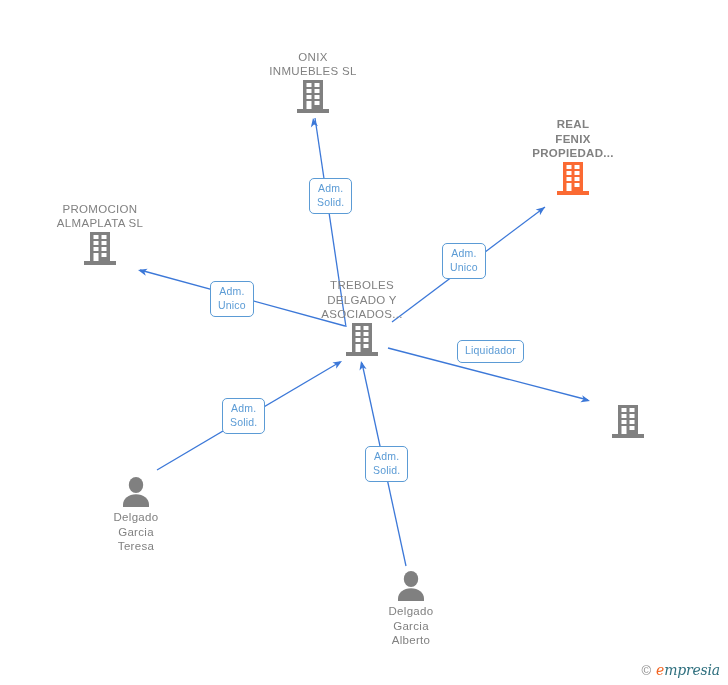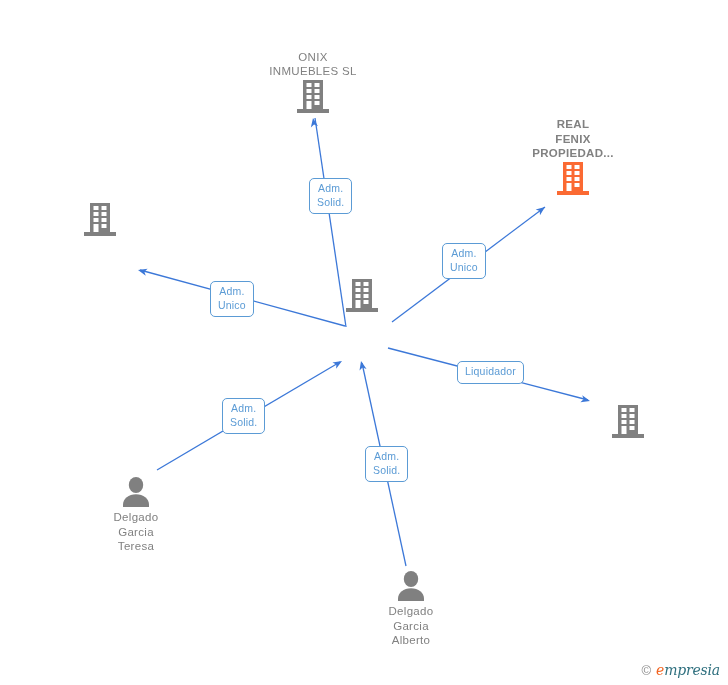--- a/index.html
+++ b/index.html
@@ -130,34 +130,39 @@
             <rect x="10.5" y="10" width="5" height="4" fill="#ffffff"></rect>
             <rect x="10.5" y="16" width="5" height="4" fill="#ffffff"></rect>
             <rect x="18.5" y="4" width="5" height="4" fill="#ffffff"></rect>
             <rect x="18.5" y="10" width="5" height="4" fill="#ffffff"></rect>
             <rect x="18.5" y="16" width="5" height="4" fill="#ffffff"></rect>
             <rect x="18.5" y="22" width="5" height="4" fill="#ffffff"></rect>
             <rect x="10.5" y="22" width="5" height="8" fill="#ffffff"></rect>
           </svg></span>
       </div>
       <div class="node above" style="left: 100px; top: 201.8px;">
+        <div class="label">PROMOCION
+ALMAPLATA  SL</div>
         <span class="glyph"><svg width="34" height="36" viewBox="0 0 34 36">
             <rect x="7" y="1" width="20" height="29" fill="#808080"></rect>
             <rect x="1" y="30" width="32" height="4" fill="#808080"></rect>
             <rect x="10.5" y="4" width="5" height="4" fill="#ffffff"></rect>
             <rect x="10.5" y="10" width="5" height="4" fill="#ffffff"></rect>
             <rect x="10.5" y="16" width="5" height="4" fill="#ffffff"></rect>
             <rect x="18.5" y="4" width="5" height="4" fill="#ffffff"></rect>
             <rect x="18.5" y="10" width="5" height="4" fill="#ffffff"></rect>
             <rect x="18.5" y="16" width="5" height="4" fill="#ffffff"></rect>
             <rect x="18.5" y="22" width="5" height="4" fill="#ffffff"></rect>
             <rect x="10.5" y="22" width="5" height="8" fill="#ffffff"></rect>
           </svg></span>
       </div>
       <div class="node above" style="left: 362px; top: 278.2px;">
+        <div class="label">TREBOLES
+DELGADO Y
+ASOCIADOS...</div>
         <span class="glyph"><svg width="34" height="36" viewBox="0 0 34 36">
             <rect x="7" y="1" width="20" height="29" fill="#808080"></rect>
             <rect x="1" y="30" width="32" height="4" fill="#808080"></rect>
             <rect x="10.5" y="4" width="5" height="4" fill="#ffffff"></rect>
             <rect x="10.5" y="10" width="5" height="4" fill="#ffffff"></rect>
             <rect x="10.5" y="16" width="5" height="4" fill="#ffffff"></rect>
             <rect x="18.5" y="4" width="5" height="4" fill="#ffffff"></rect>
             <rect x="18.5" y="10" width="5" height="4" fill="#ffffff"></rect>
             <rect x="18.5" y="16" width="5" height="4" fill="#ffffff"></rect>
             <rect x="18.5" y="22" width="5" height="4" fill="#ffffff"></rect>
@@ -197,21 +202,21 @@
 Alberto</div>
       </div>
     </div>
   <div id="labels-layer">
       <div class="edge-label" style="left: 309px; top: 178px;">Adm.
 Solid.</div>
       <div class="edge-label" style="left: 442px; top: 243px;">Adm.
 Unico</div>
       <div class="edge-label" style="left: 210px; top: 281px;">Adm.
 Unico</div>
-      <div class="edge-label" style="left: 457px; top: 361px;">Liquidador</div>
+      <div class="edge-label" style="left: 457px; top: 340px;">Liquidador</div>
       <div class="edge-label" style="left: 222px; top: 398px;">Adm.
 Solid.</div>
       <div class="edge-label" style="left: 365px; top: 446px;">Adm.
 Solid.</div>
     </div>
 
   <div class="watermark">
     <span class="copy">©</span>
     <span class="brand"><span class="e">e</span><span class="rest">mpresia</span></span>
   </div>

